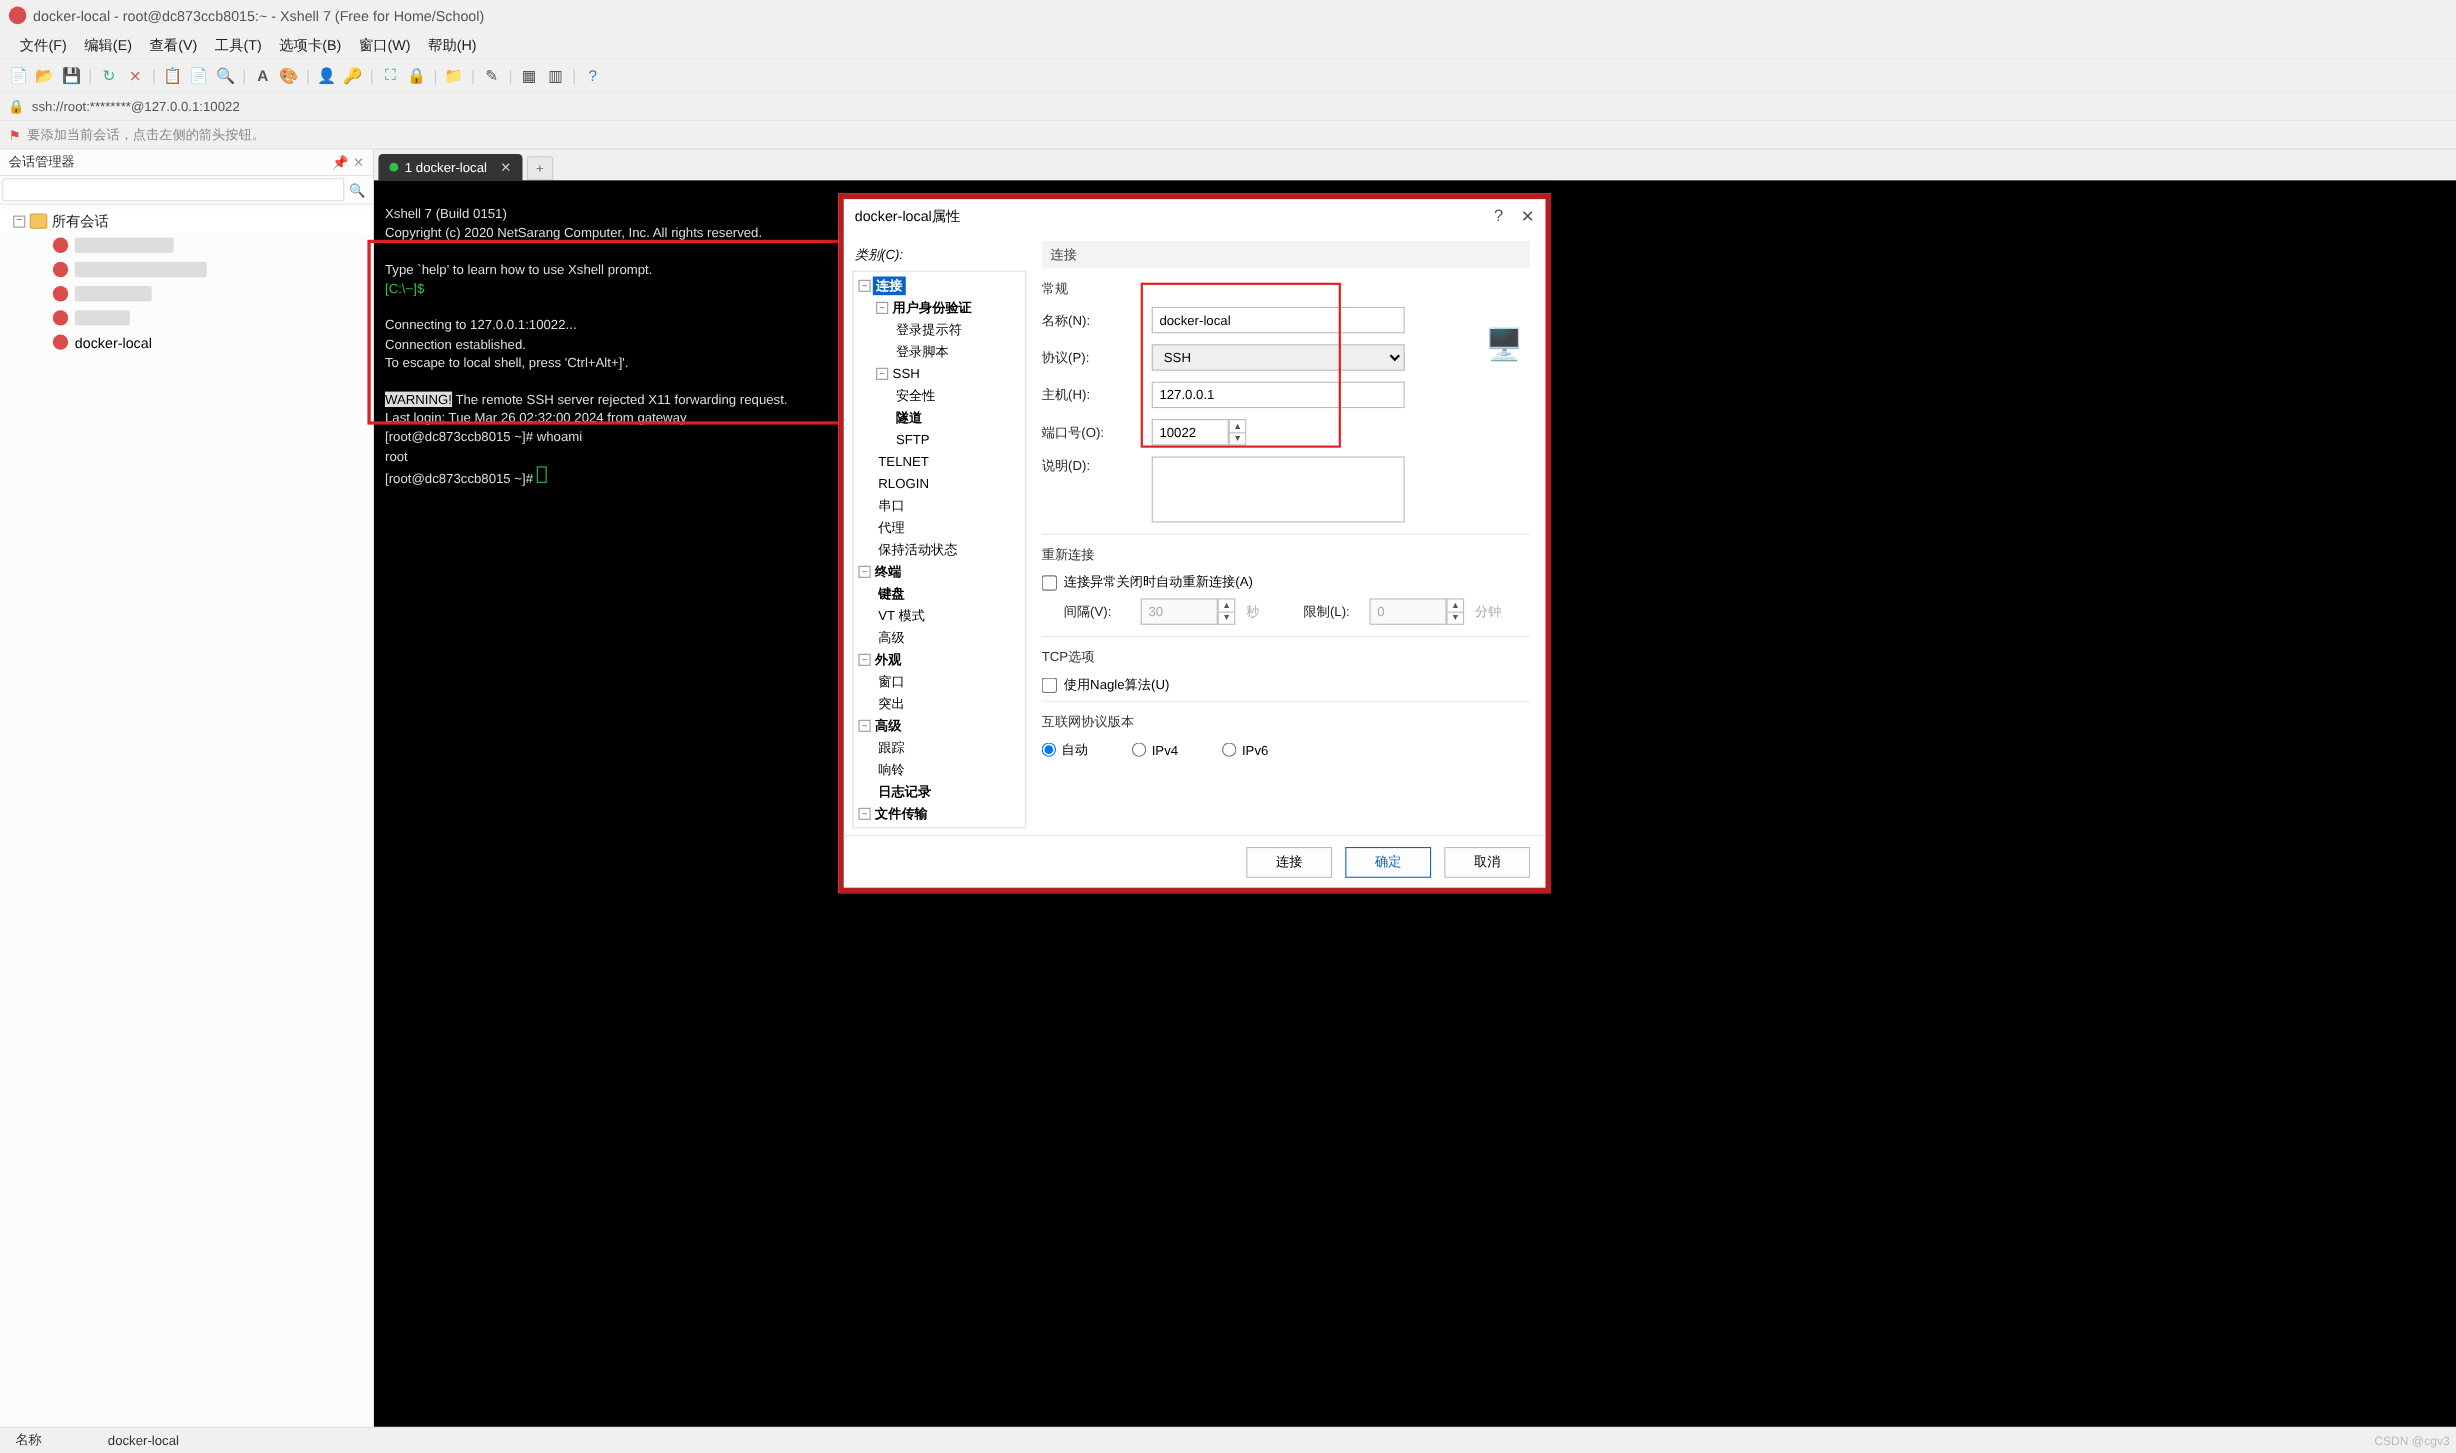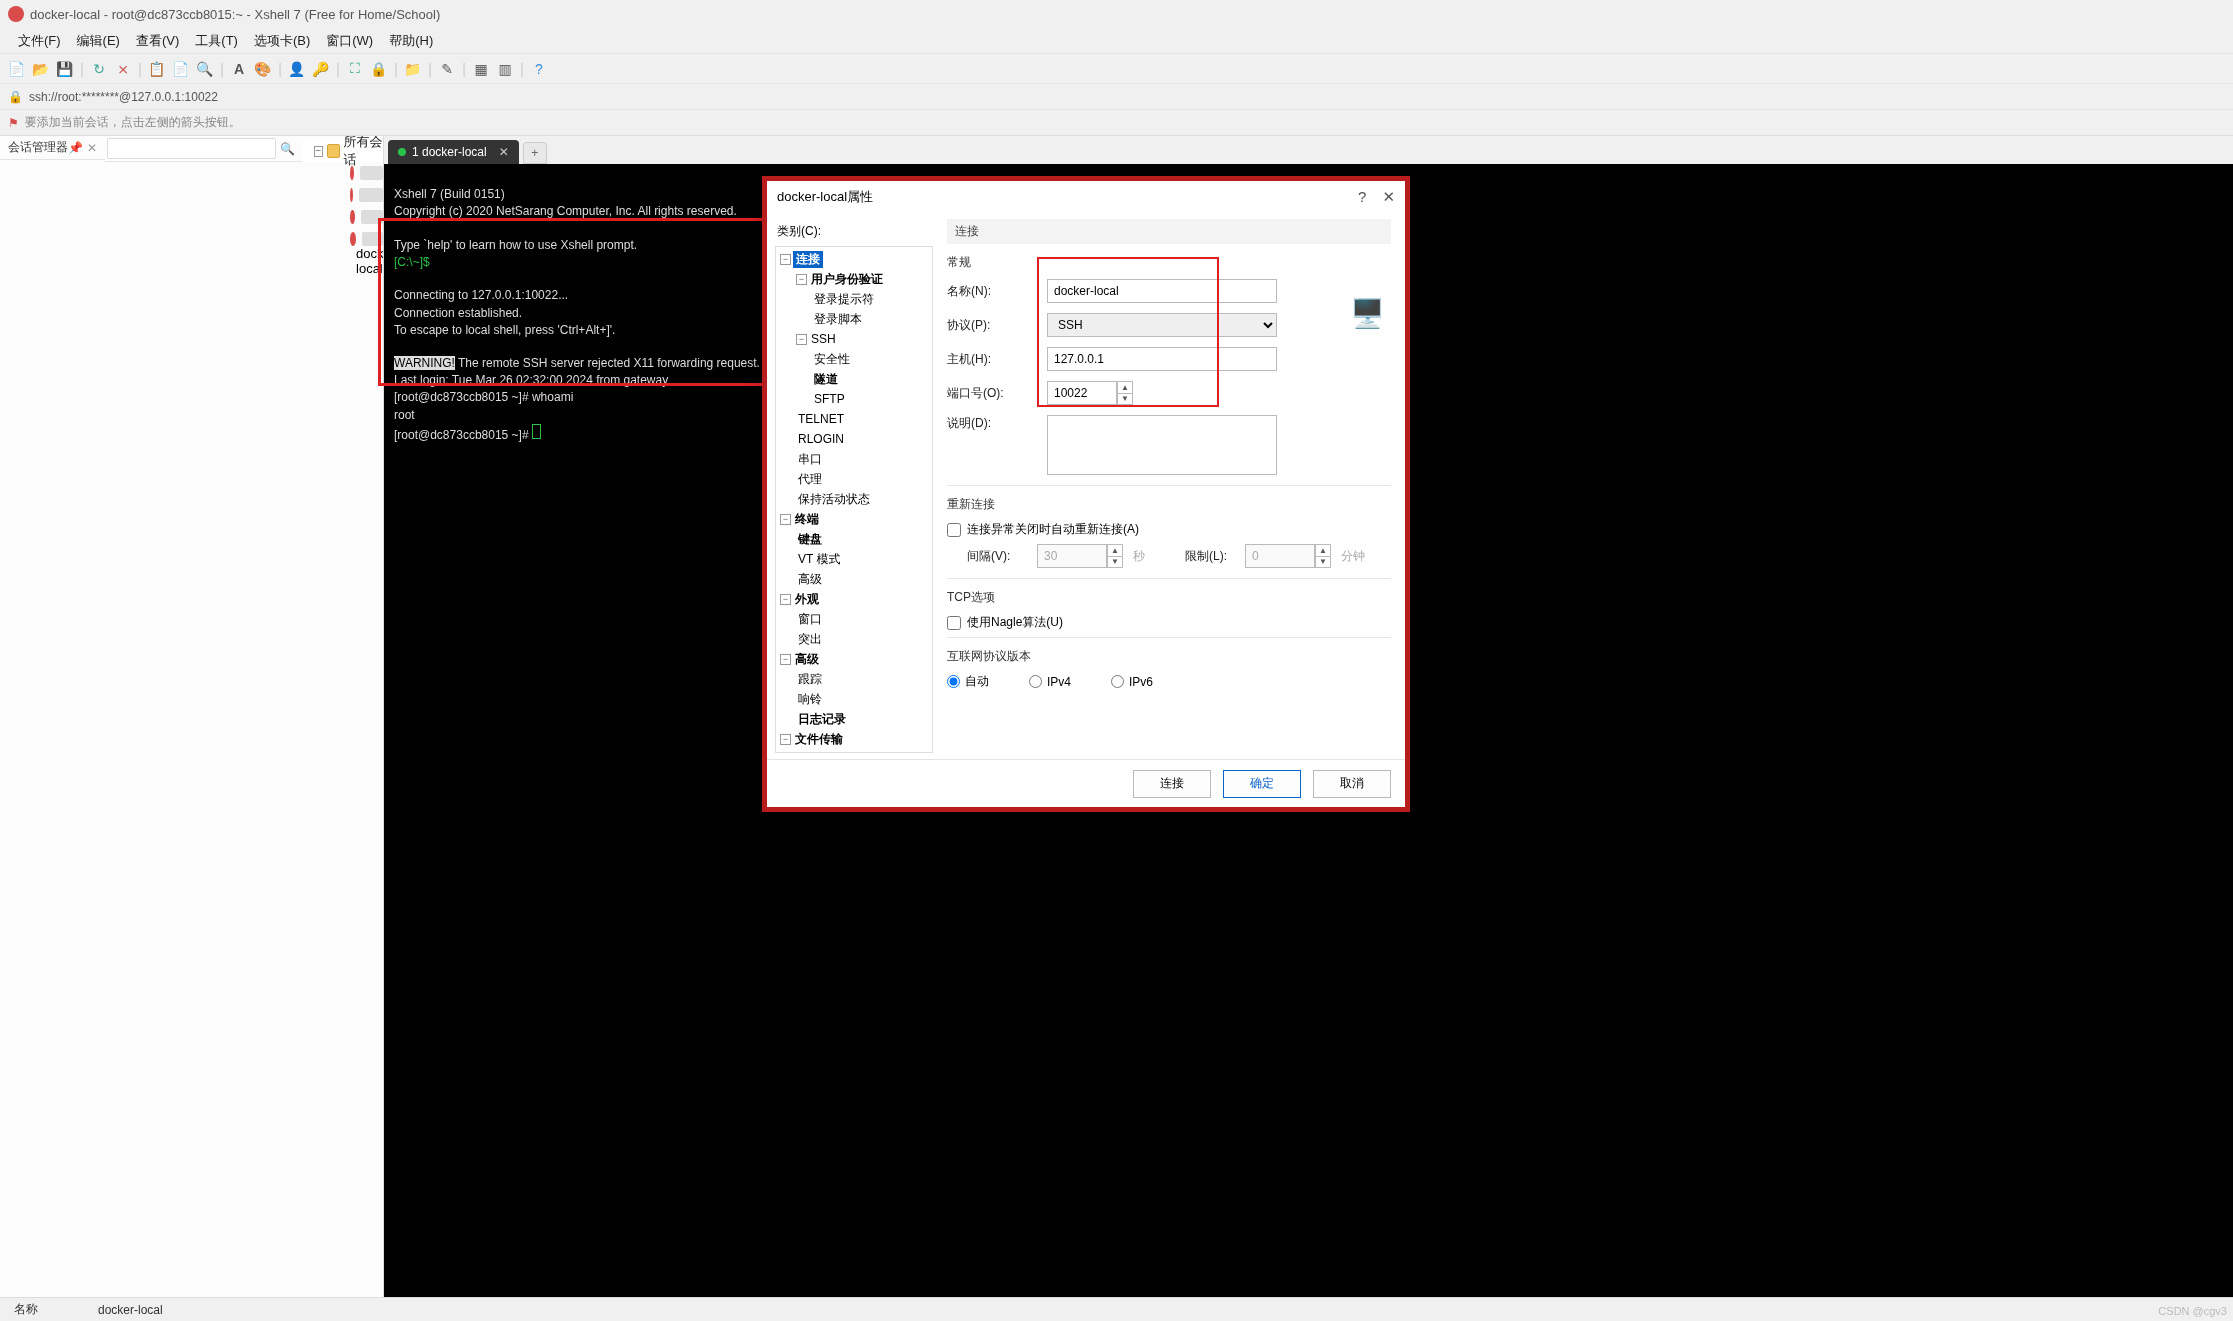--- a/index.html
+++ b/index.html
@@ -17,21 +17,21 @@
 .tbtn{width:22px;height:22px;display:flex;align-items:center;justify-content:center;font-size:14px;color:#555;border-radius:3px;}
 .tbtn.sep{width:8px;color:#ccc;}
 
 .addrbar{height:26px;display:flex;align-items:center;padding:0 8px;background:#f0f0f0;border-bottom:1px solid #e5e5e5;gap:6px;color:#555;}
 .lock-icon{color:#d6a13a;}
 
 .hintbar{height:26px;display:flex;align-items:center;padding:0 8px;background:#f0f0f0;border-bottom:1px solid #dcdcdc;color:#888;gap:6px;}
 .flag-icon{color:#d94c4c;}
 
 .main{display:flex;height:calc(100% - 28px - 26px - 30px - 26px - 26px - 24px);}
-.sidebar{width:384px;background:#fcfcfc;display:flex;flex-direction:row;border-right:1px solid #dcdcdc;}
+.sidebar{width:340px;background:#fcfcfc;display:flex;flex-direction:column;border-right:1px solid #dcdcdc;}
 .sb-header{height:24px;display:flex;align-items:center;justify-content:space-between;padding:0 8px;border-bottom:1px solid #e5e5e5;font-size:12px;color:#333;}
 .pin-icons{display:flex;gap:4px;color:#999;}
 .sb-search{height:26px;padding:2px;border-bottom:1px solid #e5e5e5;display:flex;}
 .sb-search input{flex:1;border:1px solid #dcdcdc;border-radius:2px;padding:0 6px;font-size:12px;}
 .sb-search .mag{width:24px;display:flex;align-items:center;justify-content:center;color:#888;}
 .tree{flex:1;overflow:auto;padding:4px 0;}
 .tree-row{display:flex;align-items:center;height:22px;padding-left:12px;gap:4px;font-size:13px;color:#222;}
 .tree-row.root{background:#fff;}
 .folder-icon{width:16px;height:14px;background:#f3c65d;border:1px solid #d6a13a;border-radius:2px;display:inline-block;}
 .minus{width:11px;height:11px;border:1px solid #999;display:inline-flex;align-items:center;justify-content:center;font-size:10px;line-height:1;color:#666;}
@@ -54,21 +54,21 @@
 .redbox{position:absolute;border:3px solid #e02020;pointer-events:none;}
 
 .statusbar{height:24px;background:#f0f0f0;border-top:1px solid #dcdcdc;display:flex;align-items:center;padding:0 10px;color:#333;font-size:12px;}
 .statusbar .cell{padding:0 60px 0 4px;}
 
 .dialog{position:absolute;left:762px;top:176px;width:648px;height:636px;background:#fff;border:5px solid #b91c1c;box-shadow:0 4px 16px rgba(0,0,0,0.25);display:flex;flex-direction:column;}
 .dlg-title{height:32px;display:flex;align-items:center;justify-content:space-between;padding:0 10px;font-size:13px;}
 .dlg-title .right{display:flex;gap:16px;color:#555;font-size:15px;}
 .dlg-body{flex:1;display:flex;overflow:hidden;}
 .cat-panel{width:170px;padding:6px 4px 6px 8px;display:flex;flex-direction:column;}
-.cat-label{font-size:12px;margin:4px 2px 6px;}
+.cat-label{font-size:12px;margin:4px 2px 6px;font-style:italic;}
 .cat-tree{flex:1;border:1px solid #ddd;font-size:12px;overflow:auto;padding:2px 0;}
 .ct-row{display:flex;align-items:center;height:20px;padding-left:4px;gap:2px;}
 .ct-row .tw{width:11px;height:11px;border:1px solid #999;display:inline-flex;align-items:center;justify-content:center;font-size:9px;color:#666;}
 .ct-row.sel span.lbl{background:#0a64c8;color:#fff;padding:0 3px;}
 .ct-row .lbl{padding:0 2px;}
 .bold{font-weight:600;}
 .ind1{padding-left:20px;}
 .ind2{padding-left:36px;}
 .form-panel{flex:1;padding:6px 14px 6px 10px;overflow:auto;}
 .section-head{background:#f3f3f3;padding:4px 8px;font-size:12px;color:#444;margin-bottom:10px;}

